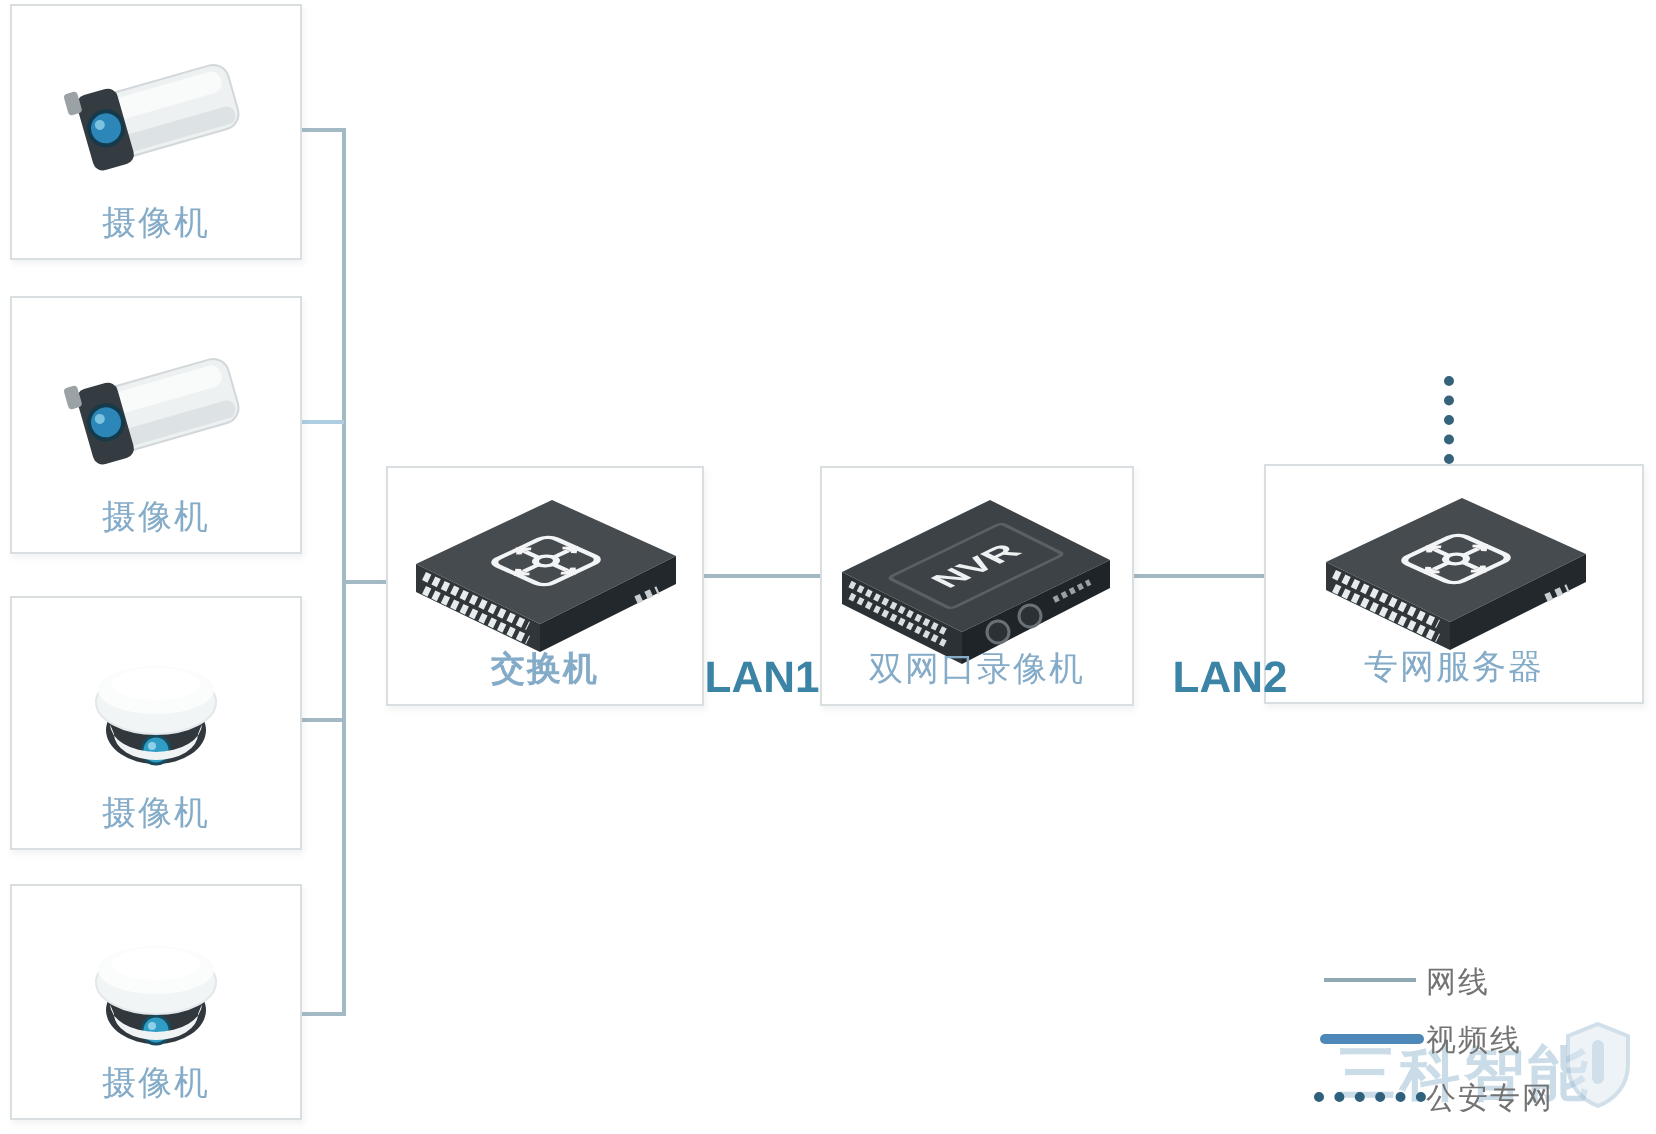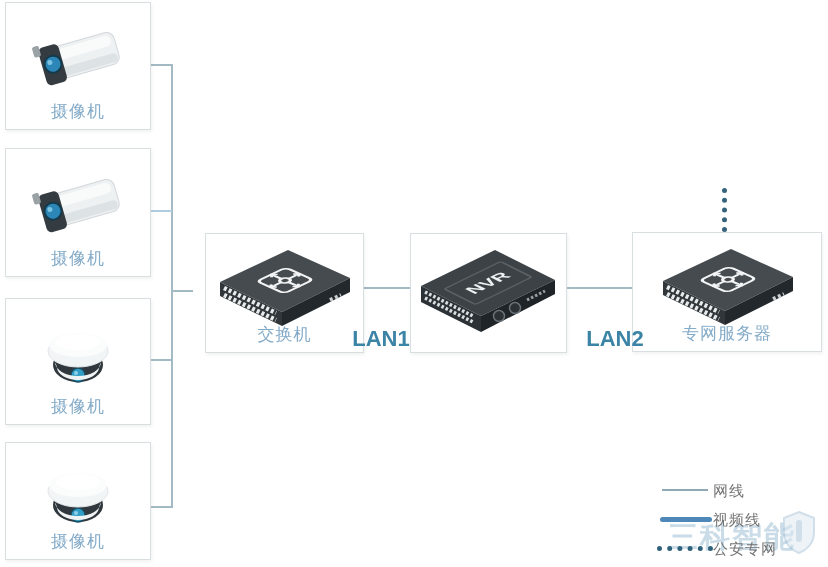--- a/index.html
+++ b/index.html
@@ -110,21 +110,21 @@
         <circle cx="46" cy="58" r="2" fill="#8ed0ea"></circle>
         <path d="M25,47 A23,14 0 0 0 71,47 L69,52 A21,13 0 0 1 27,52 Z" fill="#f0f3f4"></path>
         <ellipse cx="48" cy="36" rx="30" ry="16" fill="#f2f5f6" stroke="#e2e7e9"></ellipse>
         <ellipse cx="48" cy="30" rx="29" ry="12" fill="#fbfcfc"></ellipse>
         <ellipse cx="48" cy="27" rx="22" ry="8" fill="#ffffff"></ellipse>
       </svg>
     </div>
     <div class="node-label">摄像机</div>
   </div>
 
-  <div class="box" style="left:205px;top:233px;width:157px;height:118px;">
+  <div class="box" style="left:193px;top:233px;width:157px;height:118px;font-weight:bold;">
     <div class="icon-wrap" style="left:8px;top:4px;">
       <svg width="142" height="92" viewBox="0 0 142 92">
         <polygon points="6,44 74,12 136,40 68,74" fill="#454b4f"></polygon>
         <polygon points="6,44 68,74 68,88 6,58" fill="#303639"></polygon>
         <polygon points="68,74 136,40 136,54 68,88" fill="#23282c"></polygon>
         <path d="M10,50 L62,75" stroke="#e8ebec" stroke-width="4.5" stroke-dasharray="3 2.2" fill="none"></path>
         <path d="M10,57 L62,82" stroke="#e8ebec" stroke-width="4.5" stroke-dasharray="3 2.2" fill="none"></path>
         <path d="M116,62 L127,57" stroke="#c9ced1" stroke-width="4" stroke-dasharray="3 2.5" fill="none"></path>
         <g transform="matrix(0.85,-0.40,0.80,0.36,71,42.5)" stroke="#f2f4f5" fill="none">
           <rect x="-17" y="-17" width="34" height="34" rx="5" stroke-width="3"></rect>
@@ -147,20 +147,21 @@
           <rect x="-38" y="-26" width="76" height="52" rx="3" fill="none" stroke="#5a6166" stroke-width="2.5"></rect>
           <text x="0" y="8" text-anchor="middle" font-size="24" font-weight="bold" fill="#eef1f2" font-family="Liberation Sans, sans-serif">NVR</text>
         </g>
         <path d="M10,56 L58,80" stroke="#d9dee0" stroke-width="3.5" stroke-dasharray="2.6 2" fill="none"></path>
         <path d="M10,62 L58,86" stroke="#d9dee0" stroke-width="3.5" stroke-dasharray="2.6 2" fill="none"></path>
         <circle cx="84" cy="80" r="5.5" fill="#2b3135" stroke="#6a7176" stroke-width="1.5"></circle>
         <circle cx="100" cy="72" r="5.5" fill="#2b3135" stroke="#6a7176" stroke-width="1.5"></circle>
         <path d="M112,64 L130,55" stroke="#9aa1a5" stroke-width="3" stroke-dasharray="2.5 2" fill="none"></path>
       </svg>
     </div>
+    <div class="node-label">双网口录像机</div>
   </div>
 
   <div class="box" style="left:632px;top:232px;width:188px;height:118px;">
     <div class="icon-wrap" style="left:24px;top:4px;">
       <svg width="142" height="92" viewBox="0 0 142 92">
         <polygon points="6,44 74,12 136,40 68,74" fill="#454b4f"></polygon>
         <polygon points="6,44 68,74 68,88 6,58" fill="#303639"></polygon>
         <polygon points="68,74 136,40 136,54 68,88" fill="#23282c"></polygon>
         <path d="M10,50 L62,75" stroke="#e8ebec" stroke-width="4.5" stroke-dasharray="3 2.2" fill="none"></path>
         <path d="M10,57 L62,82" stroke="#e8ebec" stroke-width="4.5" stroke-dasharray="3 2.2" fill="none"></path>

